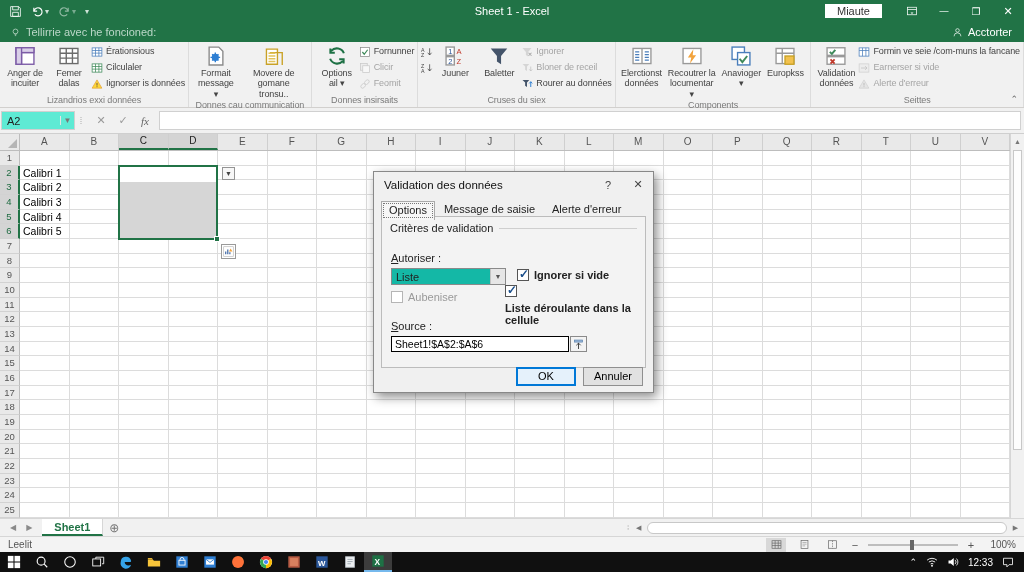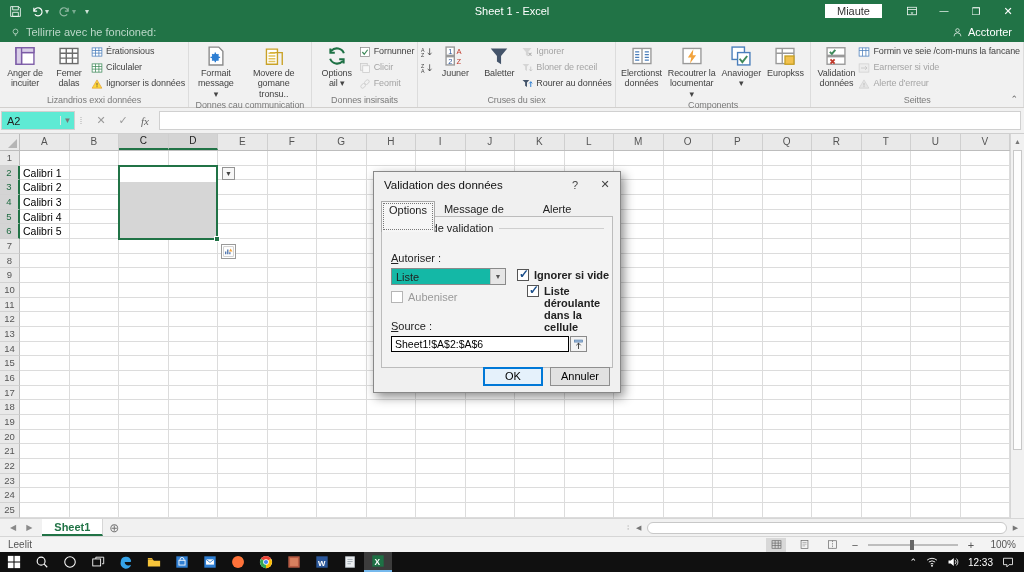--- a/index.html
+++ b/index.html
@@ -75,21 +75,21 @@
   .dd-btn { position:absolute; left:222px; top:16px; width:13px; height:13px; background:#f7f7f7; border:1px solid #949494; font-size:7px; color:#444; display:flex; align-items:center; justify-content:center; }
   .dd-btn::before { content:"▼"; }
   .qa-btn { position:absolute; left:221px; top:93px; width:15px; height:15px; background:#fff; border:1px solid #9a9a9a; padding:1px; }
   .qa-btn .icn { width:11px; height:11px; }
   
   .vscroll { position:absolute; right:0; top:0; width:14px; height:100%; background:#f1f1f1; border-left:1px solid #d6d6d6; }
   .vs-up { height:15px; text-align:center; font-size:7px; color:#777; line-height:15px; }
   .vs-thumb { margin:1px 2px; height:300px; background:#fdfdfd; border:1px solid #c8c8c8; }
 
   
-  .dialog { position:absolute; left:373px; top:171px; width:248px; height:222px; background:#f0f0f0; border:1px solid #888; box-shadow:3px 4px 10px rgba(0,0,0,.45); font-size:11px; z-index:10; }
+  .dialog { position:absolute; left:373px; top:171px; width:281px; height:222px; background:#f0f0f0; border:1px solid #888; box-shadow:3px 4px 10px rgba(0,0,0,.45); font-size:11px; z-index:10; }
   .dlg-title { height:25px; display:flex; align-items:center; padding-left:10px; font-size:11.5px; color:#111; }
   .dlg-tb-btn { width:30px; height:100%; display:flex; align-items:center; justify-content:center; color:#444; font-size:11px; }
   .glyph-help::before { content:"?"; }
   .dlg-tabs { display:flex; padding:3px 7px 0; gap:1px; }
   .dtab { font-size:11px; padding:2px 7px 3px; border:1px solid transparent; color:#222; position:relative; }
   .dtab.active { background:#f6f6f6; border:1px solid #aaa; border-bottom:none; z-index:2; top:1px; outline:1px dotted #777; outline-offset:-3px; }
   .dlg-panel { position:absolute; left:7px; right:7px; top:44px; height:152px; border:1px solid #bcbcbc; background:#f3f3f3; }
   .fldset { position:absolute; left:8px; top:5px; right:8px; display:flex; align-items:center; gap:6px; color:#222; }
   .fldset .fl-line { flex:1; height:1px; background:#cfcfcf; }
   .u-first::first-letter { text-decoration:underline; }
@@ -1192,21 +1192,21 @@
     </div>
     <div class="dlb u-first" style="left:9px;top:35px;">Autoriser :</div>
     <div class="combo">
       <span>Liste</span>
       <span class="cb-drop"></span>
     </div>
     <div class="chk-row" style="left:135px;top:52px;">
       <span class="chkbox checked"></span>
       <span style="font-weight:bold;">Ignorer si vide</span>
     </div>
-    <div class="chk-row" style="left:145px;top:68px;">
+    <div class="chk-row" style="left:123px;top:68px;flex-direction:column;">
       <span class="chkbox checked"></span>
       <span style="font-weight:bold;">Liste déroulante dans la cellule</span>
     </div>
     <div class="chk-row disabled" style="left:9px;top:74px;">
       <span class="chkbox"></span>
       <span>Aubeniser</span>
     </div>
     <div class="dlb u-first" style="left:9px;top:103px;">Source :</div>
     <input class="src-input" value="Sheet1!$A$2:$A$6" style="">
     <div class="range-btn">

